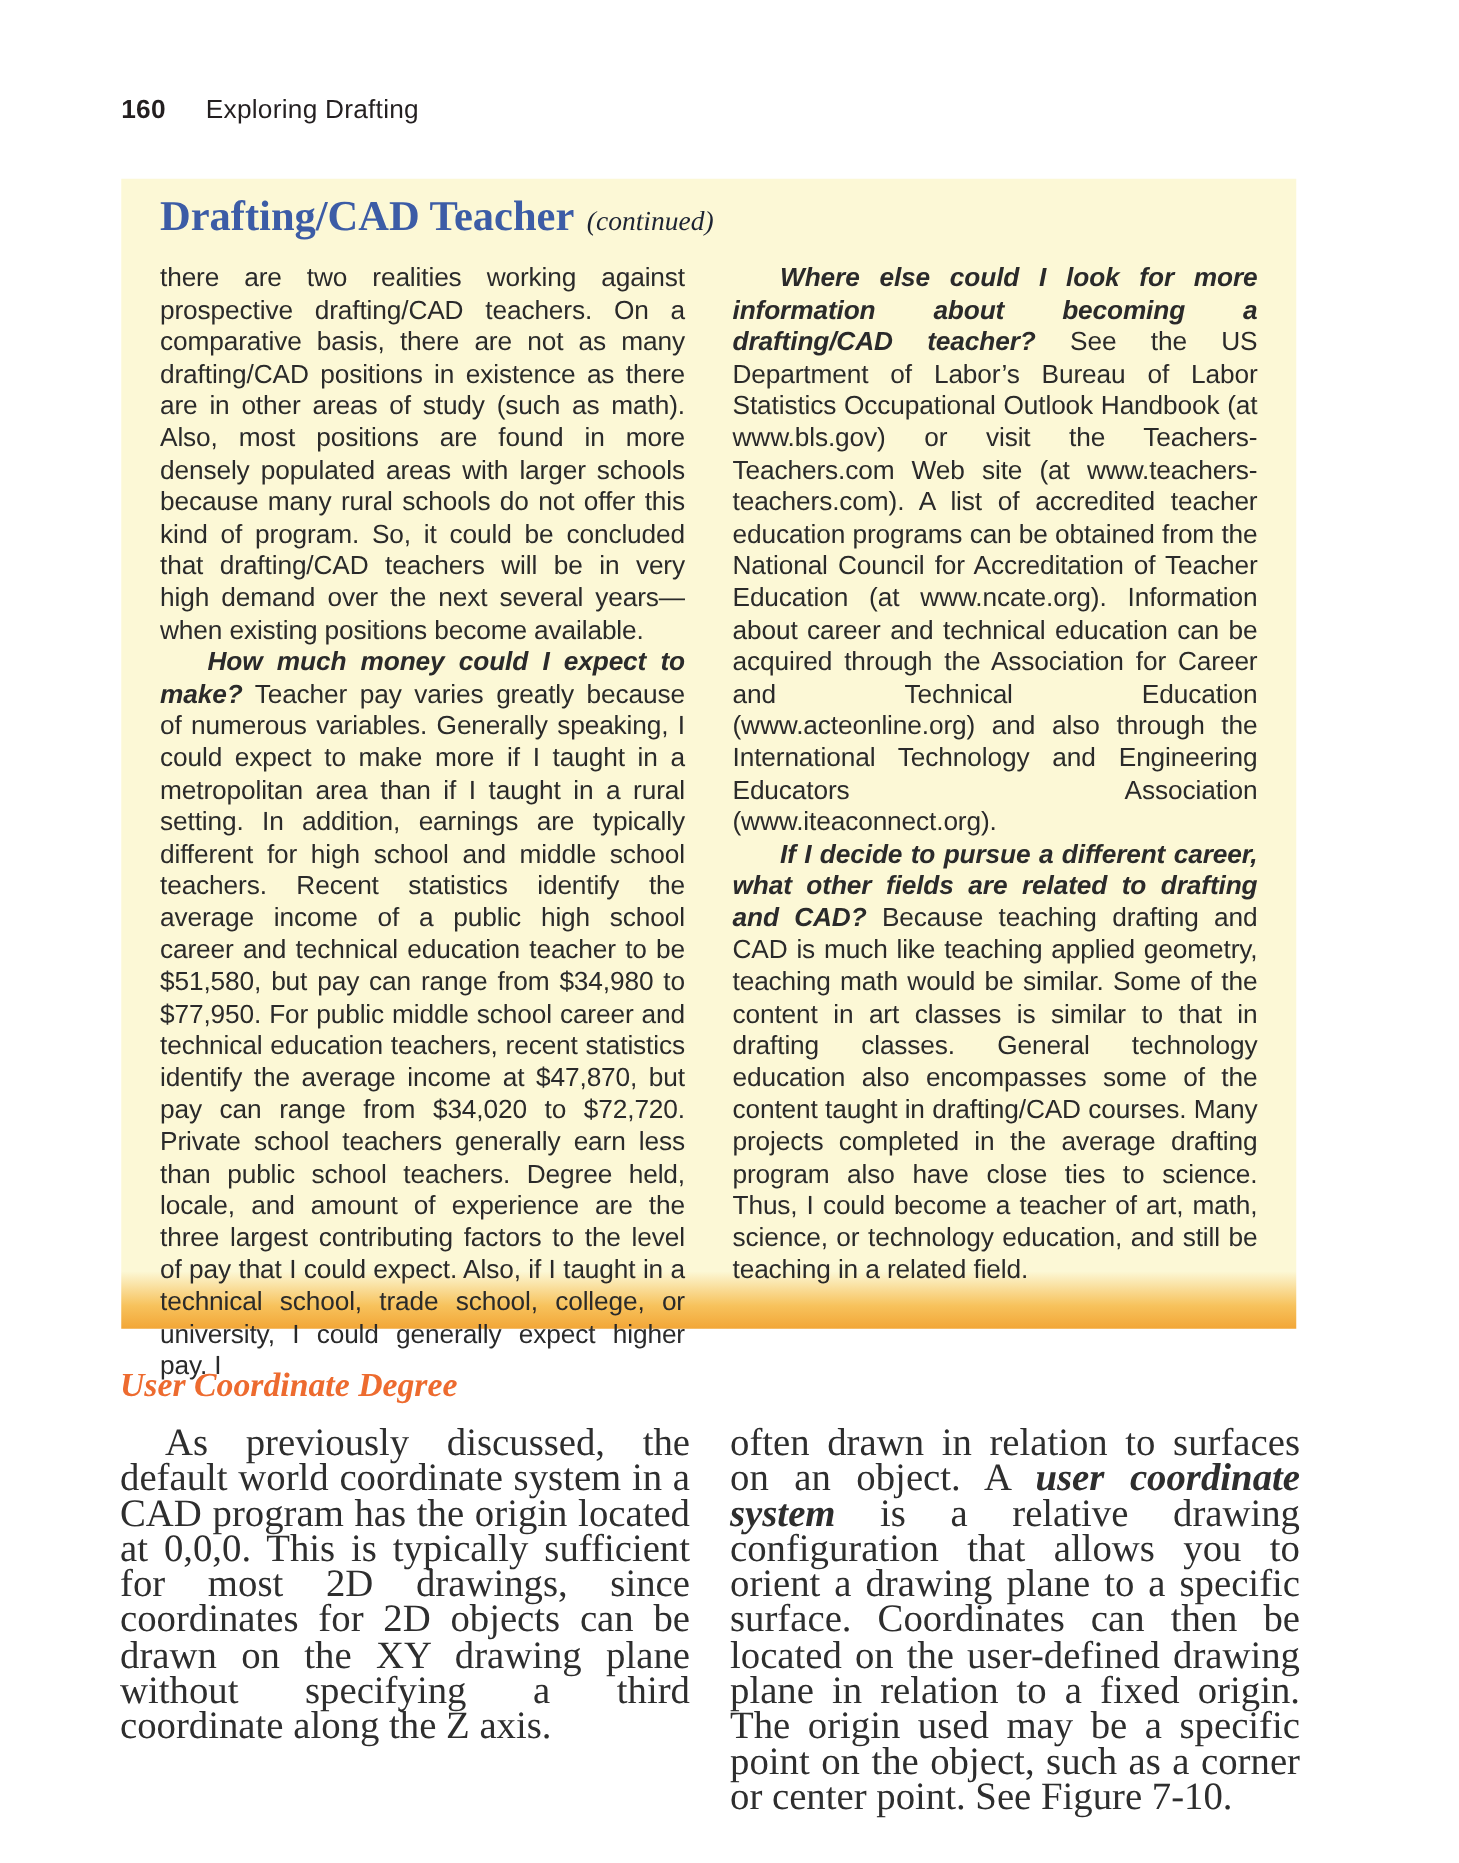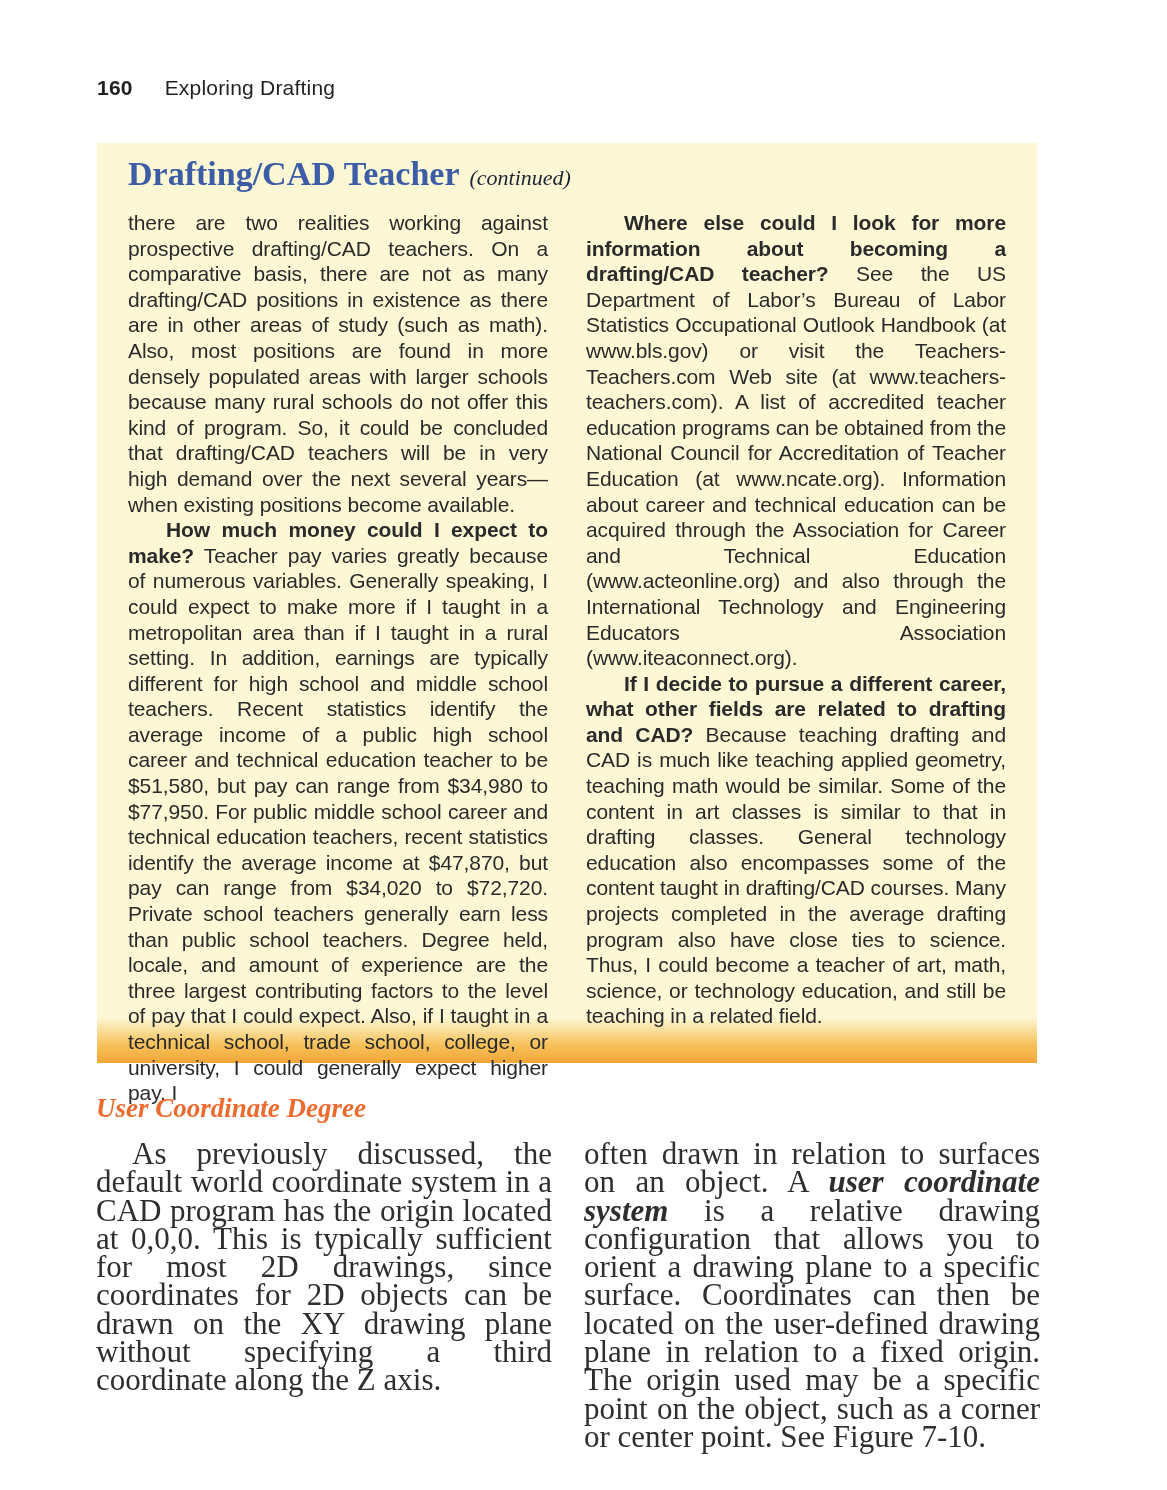--- a/index.html
+++ b/index.html
@@ -34,21 +34,21 @@
     font-size:22px; font-style:italic; color:#1D2433; margin-left:10px;
   }
   .box-columns { display:flex; gap:38px; margin-top:17px; }
   .box-col {
     width:420px;
     font-size:21px; line-height:25.6px; letter-spacing:-0.1px;
     color:#2A2A2A; text-align:justify;
   }
   .box-col p { margin:0; }
   .qa { text-indent:38px; }
-  .qa-lead { font-weight:bold; }
+  .qa-lead { font-weight:bold; font-style:italic; }
 
   
   .section-heading {
     position:absolute; left:96px; top:1093px; margin:0;
     font-family:"Liberation Serif", serif;
     font-size:27px; font-style:italic; font-weight:bold;
     color:#ED6B2F;
   }
   .main-col {
     position:absolute; top:1140px; width:456px;

